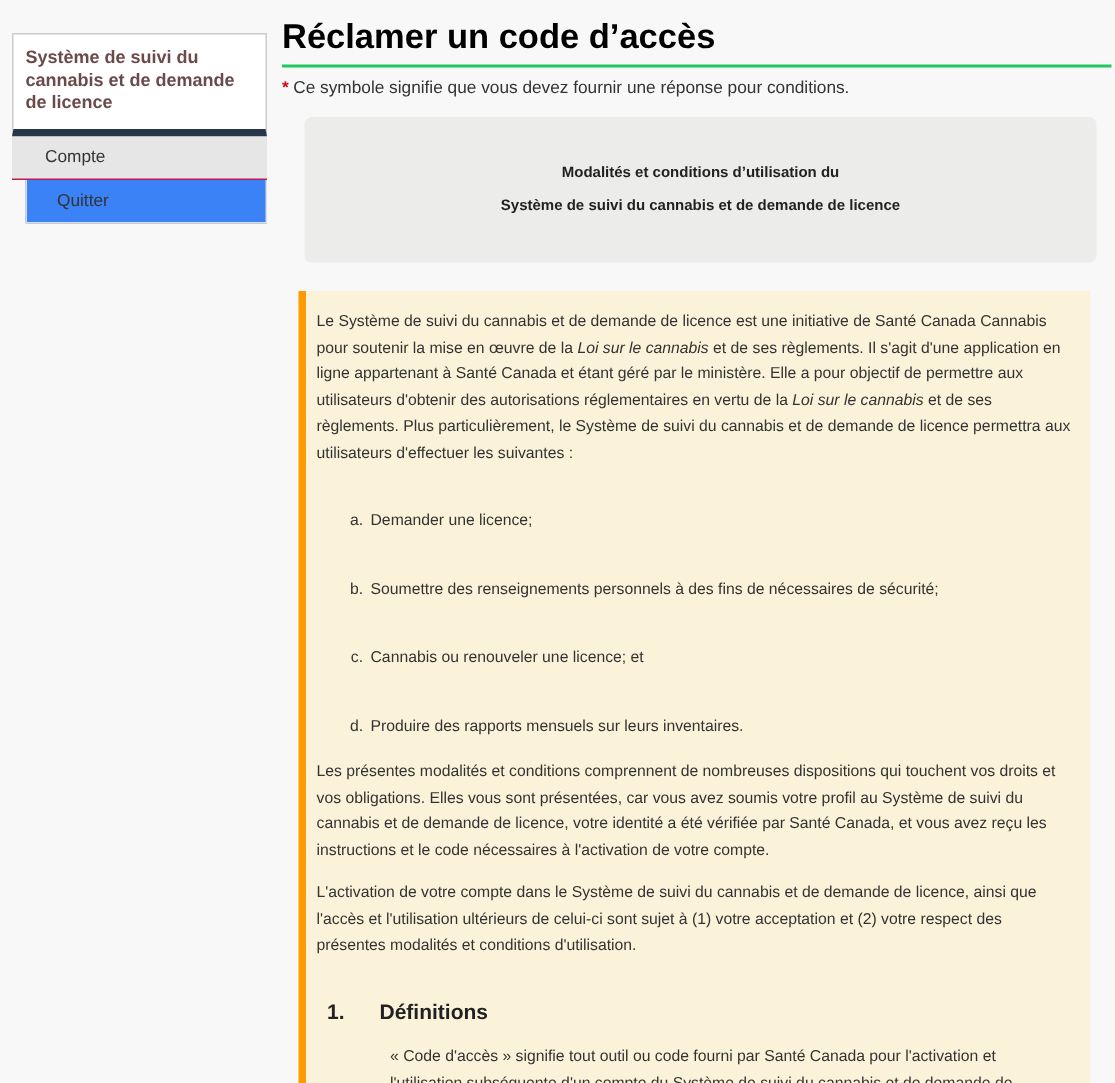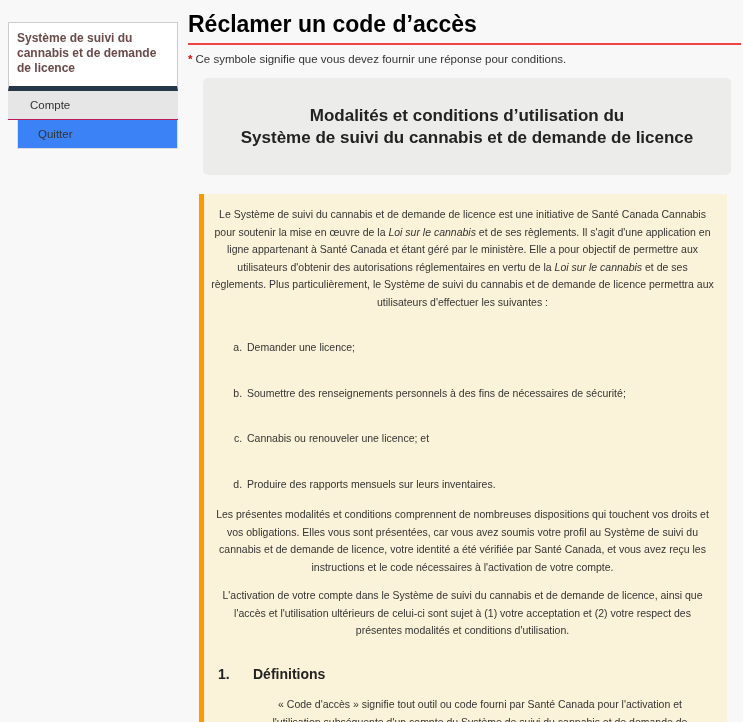--- a/index.html
+++ b/index.html
@@ -62,21 +62,21 @@
     top: 0;
     width: 553px;
   }
   h1.page-title {
     margin: 10px 0 0 0;
     font-size: 23px;
     line-height: 28px;
     font-weight: bold;
     color: #000;
     padding-bottom: 5px;
-    border-bottom: 2px solid #ef4444;
+    border-bottom: 2px solid #22c55e;
   }
   .required-note {
     margin-top: 8px;
     font-size: 11.5px;
     color: #333;
   }
   .required-note .req {
     color: #d3080c;
     font-weight: bold;
     margin-right: 3px;
@@ -86,39 +86,39 @@
   .terms-title-box {
     box-sizing: border-box;
     margin: 13px 0 0 15px;
     width: 528px;
     background: #ececeb;
     border-radius: 5px;
     padding: 27px 10px;
     text-align: center;
   }
   .terms-title-box .line {
-    font-size: 17px;
+    font-size: 10px;
     font-weight: bold;
     line-height: 21.5px;
     color: #222;
   }
 
   
   .terms-box {
     box-sizing: border-box;
     margin: 19px 0 0 11px;
     width: 528px;
     background: #fbf3d9;
     border-left: 5px solid #ff9900;
     padding: 12px 13px 24px 7px;
     font-size: 10.5px;
     line-height: 17.5px;
     color: #333;
   }
-  .terms-box p { margin: 0 0 11px 0; text-align: center; }
+  .terms-box p { margin: 0 0 11px 0; }
   .terms-box em { font-style: italic; }
   .terms-box ol {
     list-style-type: lower-alpha;
     margin: 12px 0 13px 0;
     padding-left: 34px;
   }
   .terms-box ol li {
     margin-bottom: 3px;
     padding-left: 2px;
     margin-top: 28px;

